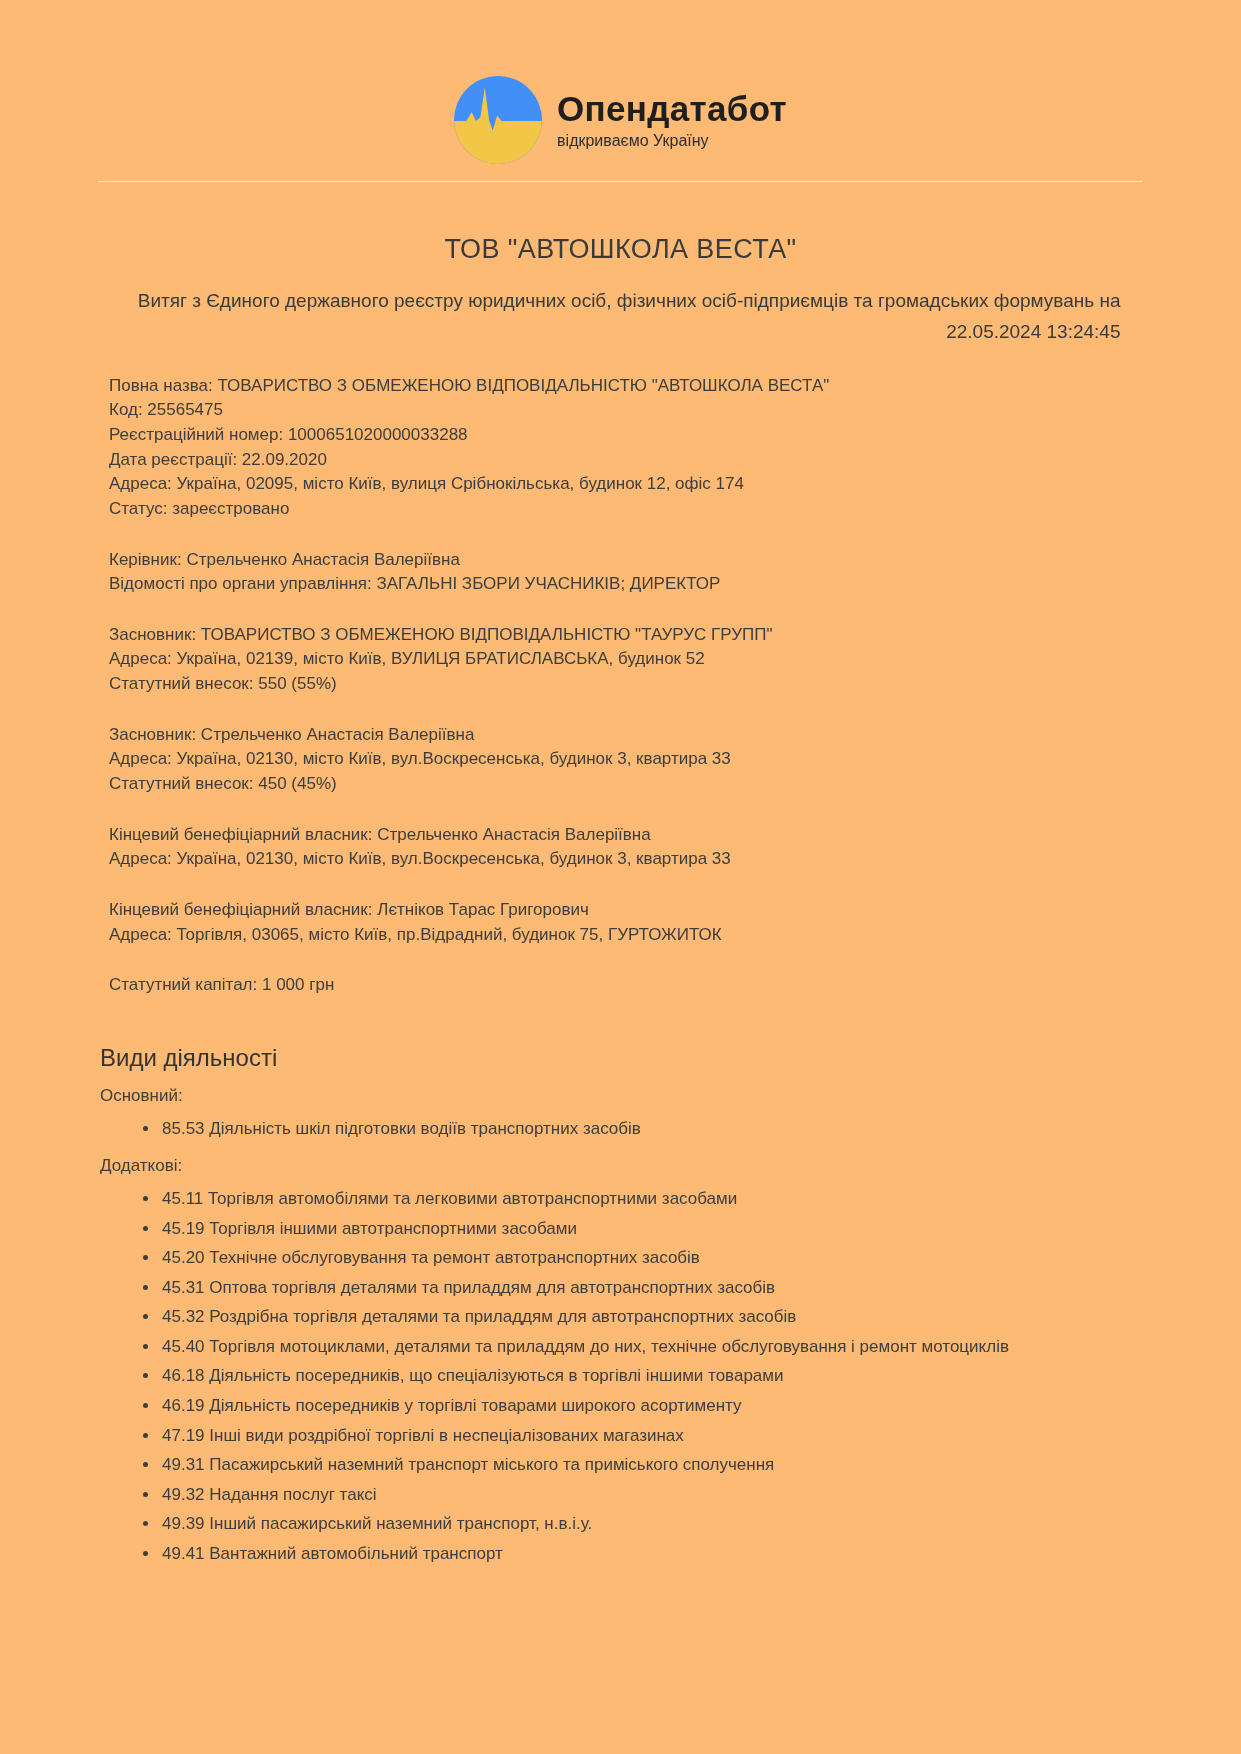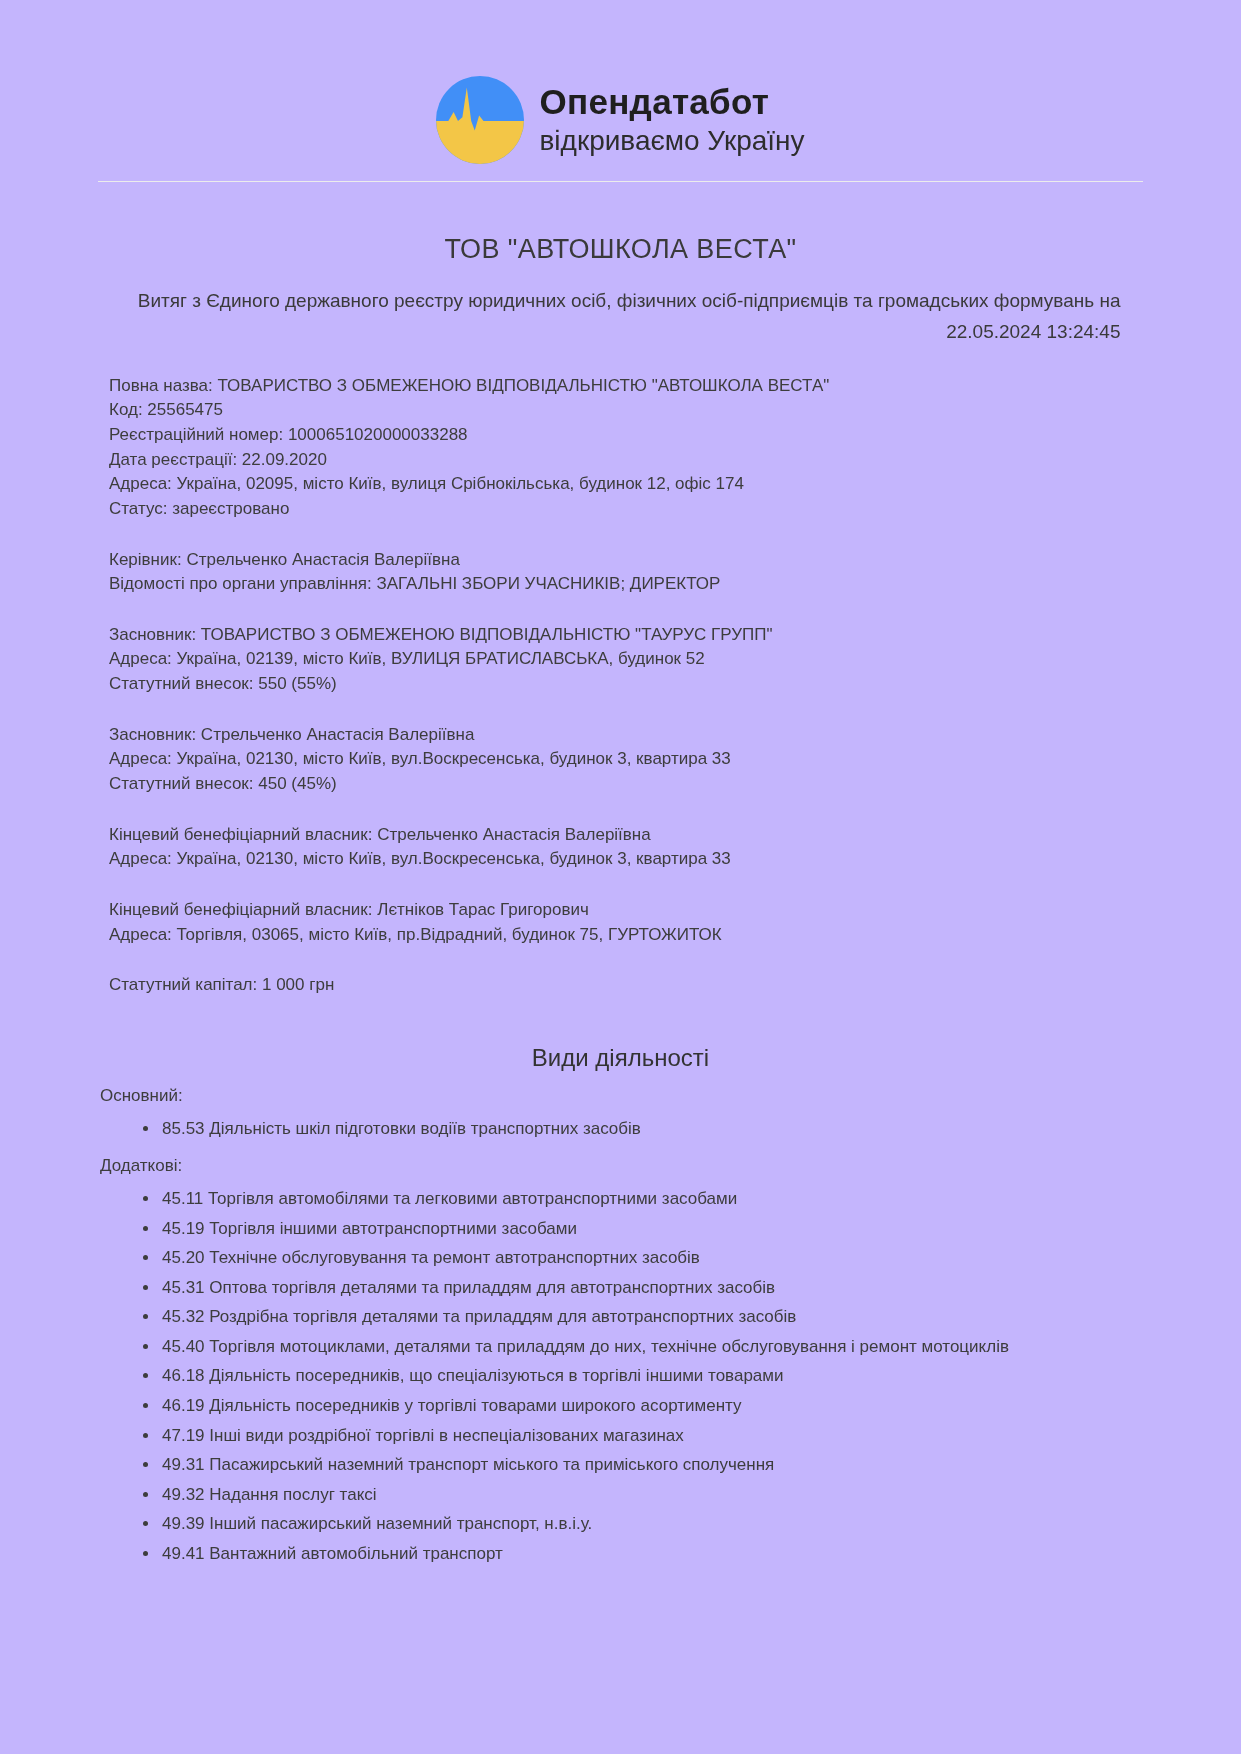--- a/index.html
+++ b/index.html
@@ -6,21 +6,21 @@
   html, body { margin: 0; padding: 0; background: #ffffff; }
   body {
     font-family: "Liberation Sans", sans-serif;
     color: #3d3d3d;
     -webkit-font-smoothing: antialiased;
   }
   .page {
     width: 1241px;
     min-height: 1754px;
     margin: 0 auto;
-    background: #c4b5fd;
+    background: #fdba74;
   }
   
   .header {
     padding-top: 76px;
     display: flex;
     justify-content: center;
   }
   .logo-row {
     display: flex;
     align-items: center;
@@ -29,21 +29,21 @@
   .logo-icon { width: 88px; height: 88px; display: block; }
   .logo-text { display: flex; flex-direction: column; justify-content: center; }
   .brand {
     font-size: 35px;
     font-weight: 700;
     color: #1f1f1f;
     letter-spacing: 0.3px;
     line-height: 1.1;
   }
   .tagline {
-    font-size: 28px;
+    font-size: 16px;
     font-weight: 400;
     color: #2d2d2d;
     margin-top: 3px;
   }
   .divider {
     border: none;
     border-top: 1px solid #ececec;
     margin: 17px 98px 0 98px;
   }
   
@@ -70,21 +70,20 @@
     margin: 0;
     font-size: 17px;
     line-height: 1.45;
     color: #3d3d3d;
   }
   .activities-heading {
     font-size: 24px;
     font-weight: 400;
     color: #333333;
     margin: 46px 0 0 0;
-    text-align: center;
   }
   .group-label {
     font-size: 17px;
     color: #3d3d3d;
     margin: 14px 0 10px 0;
   }
   .activity-list {
     margin: 0 0 6px 0;
     padding-left: 60px;
     list-style: disc outside;

